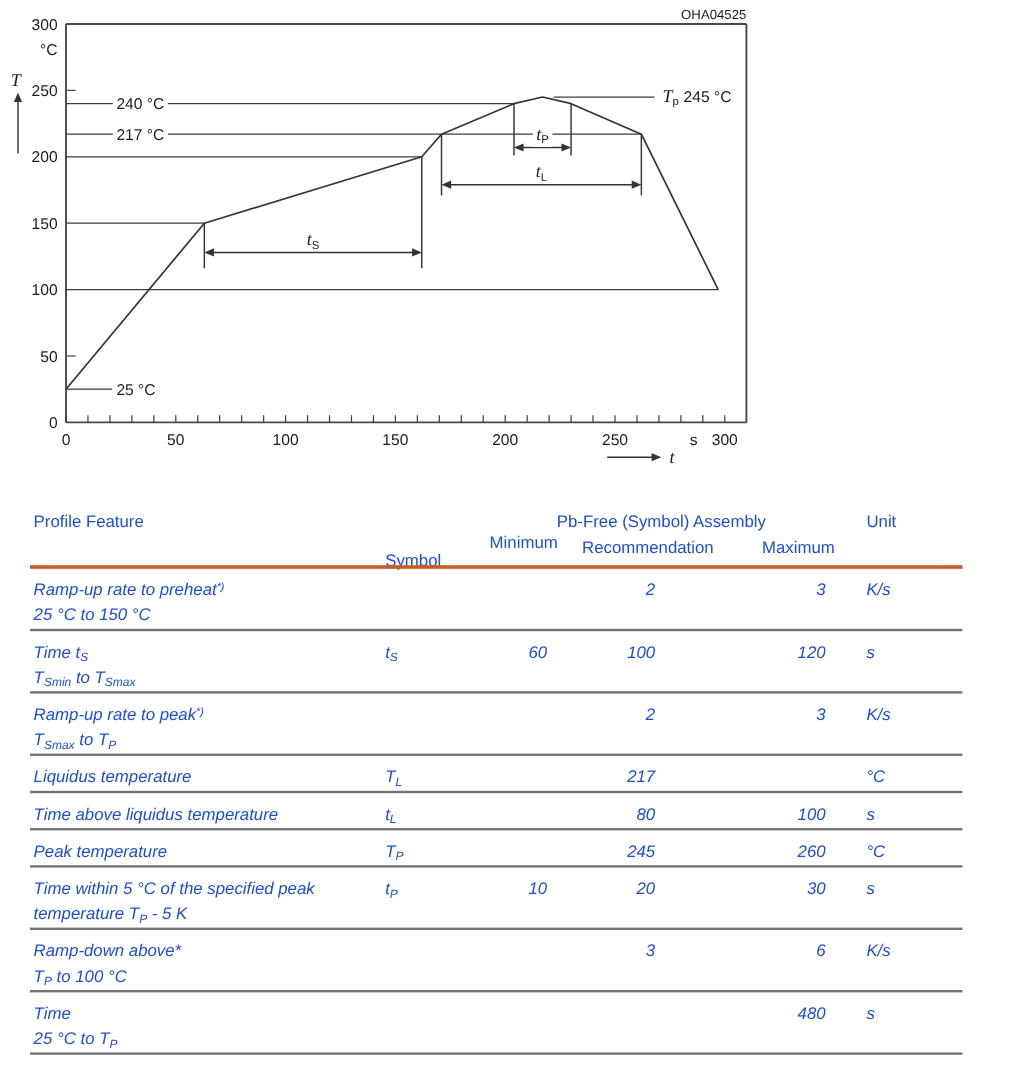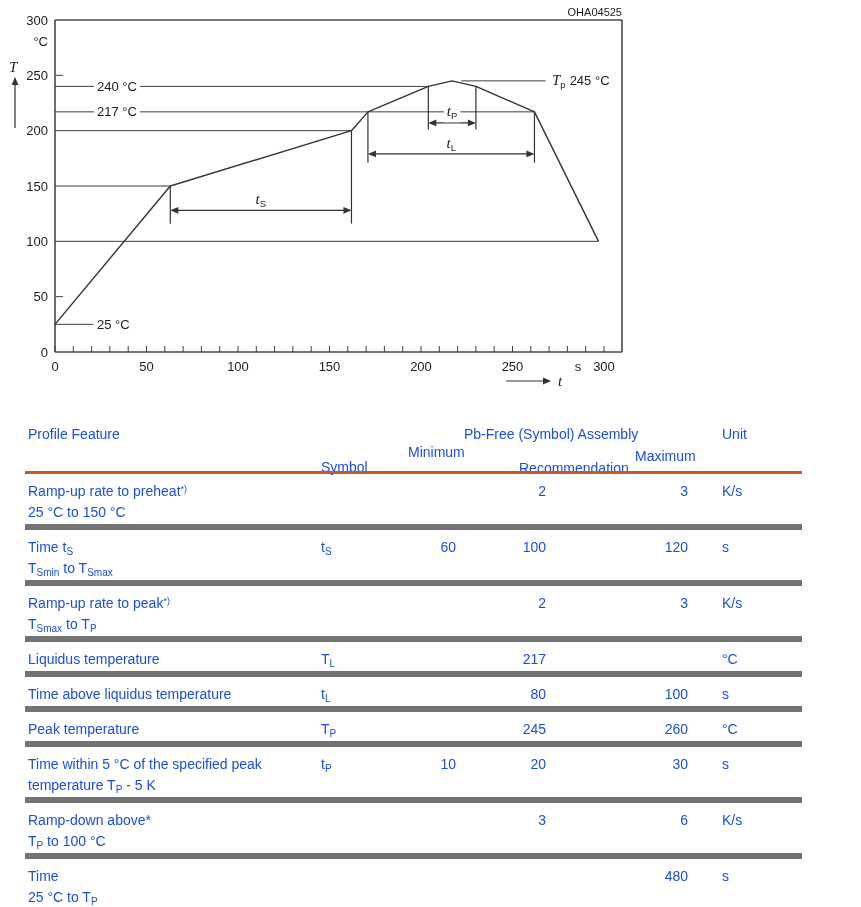--- a/index.html
+++ b/index.html
@@ -22,25 +22,25 @@
 
   
   .tbl{position:relative;margin:24px 0 0 25px;width:777px;color:#1d4ed8;font-size:14px;}
   .thead{position:relative;height:50px;}
   .th{position:absolute;white-space:nowrap;}
   .th-feature{left:3px;top:2px;}
   .th-symbol{left:296px;top:2px;margin-top:33px;}
   .th-group{left:439px;top:2px;}
   .th-unit{left:697px;top:2px;}
   .th-min{left:383px;top:20px;}
-  .th-rec{left:494px;top:24px;margin-top:12px;}
+  .th-rec{left:460px;top:24px;}
   .th-max{left:610px;top:24px;}
   .orange-rule{position:absolute;left:0;right:0;bottom:0;height:3px;}
   .trow{display:grid;grid-template-columns:293px 82px 62px 92px 144px 1fr;
-        border-bottom:6px solid #737373;padding:7px 0 1px 0;line-height:21px;}
+        border-bottom:2px solid #737373;padding:7px 0 1px 0;line-height:21px;font-style:italic;}
   .c{vertical-align:top;}
   .c-feature{padding-left:3px;}
   .c-symbol{padding-left:3px;}
   .c-min{text-align:right;padding-right:6px;}
   .c-rec{text-align:right;padding-right:8px;}
   .c-max{text-align:right;padding-right:10px;}
   .c-unit{padding-left:24px;}
   sub{font-size:10px;line-height:0;vertical-align:-3px;}
   sup{font-size:9px;line-height:0;vertical-align:4px;}
 </style>

